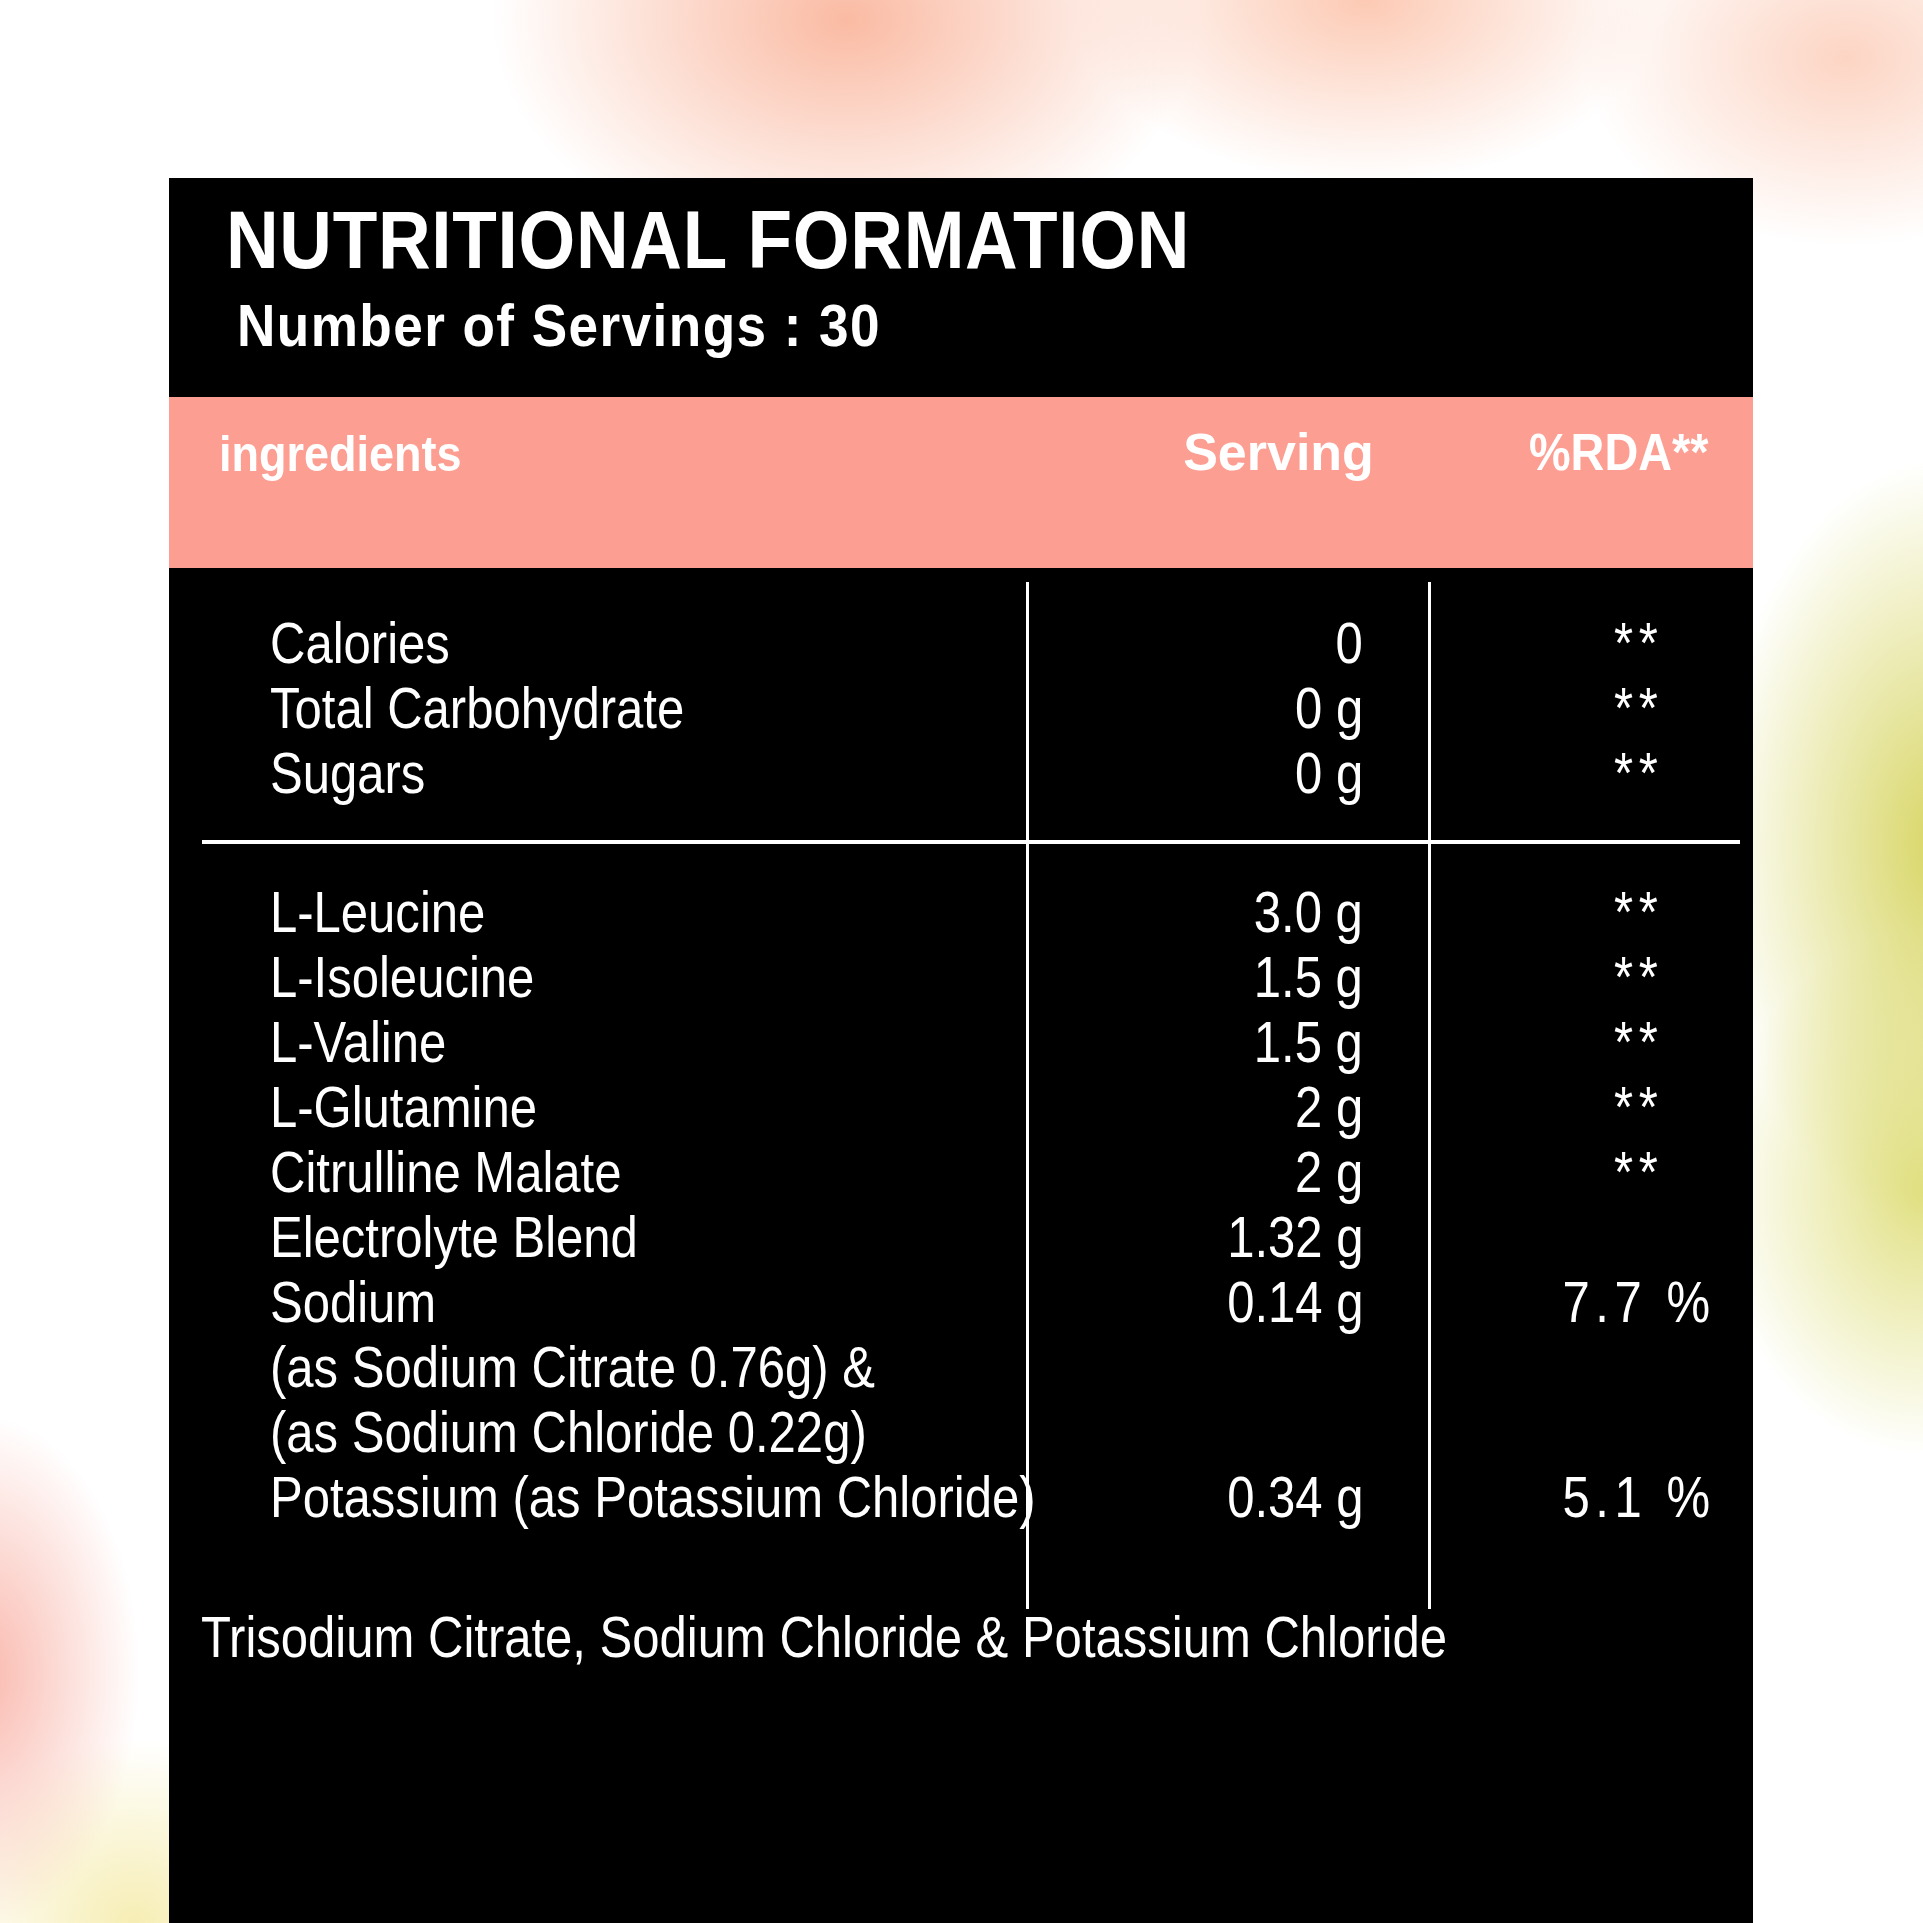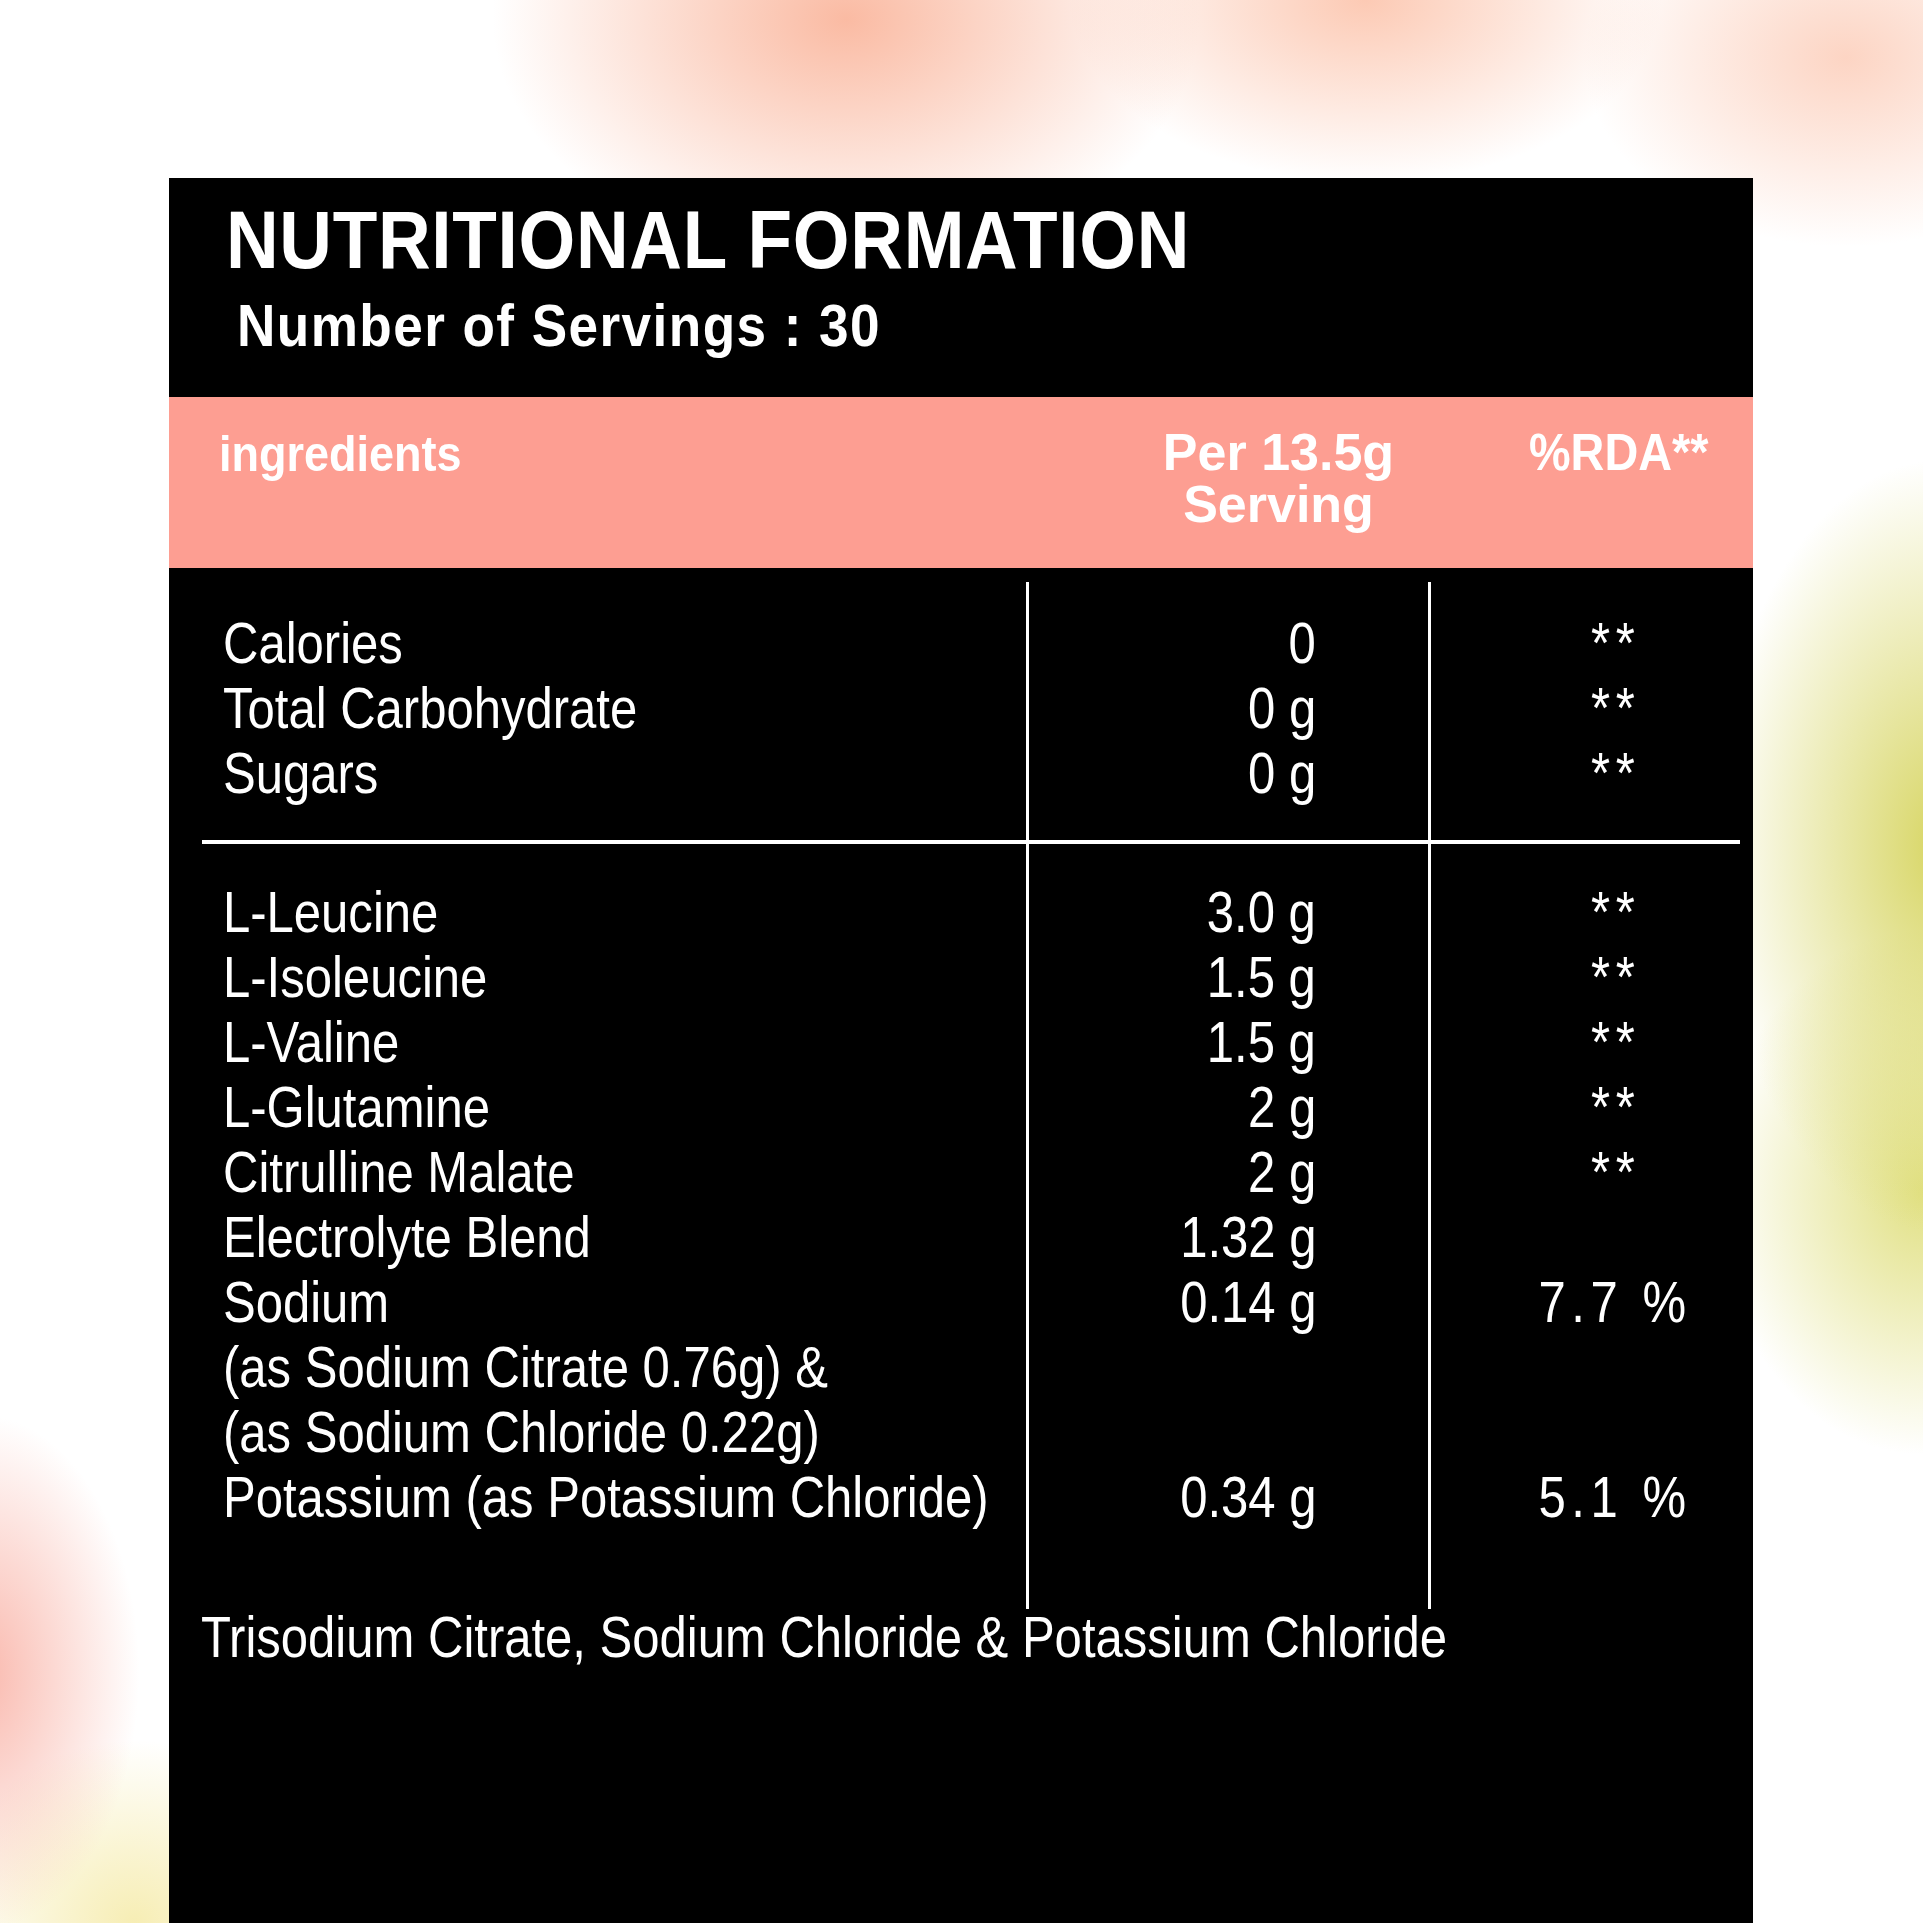--- a/index.html
+++ b/index.html
@@ -36,21 +36,21 @@
   .pinkbar{position:absolute;left:0;top:219px;width:100%;height:171px;background:#FD9E92;}
   .hdr-ing{position:absolute;left:50px;top:251px;font-size:50px;font-weight:bold;line-height:50px;}
   .hdr-serv{position:absolute;left:906px;top:248px;width:407px;text-align:center;font-size:52px;font-weight:bold;line-height:52px;}
   .hdr-rda{position:absolute;left:1287px;top:248px;width:326px;text-align:center;font-size:52px;font-weight:bold;line-height:52px;}
 
   .vline{position:absolute;top:404px;width:3.3px;height:1027px;background:#ffffff;}
   .vline1{left:857px;}
   .vline2{left:1259px;}
   .hline{position:absolute;left:33px;top:662px;width:1538px;height:4.1px;background:#ffffff;}
 
-  .sec{position:absolute;left:0;right:9px;}
+  .sec{position:absolute;left:0;right:9px;padding-left:47px;}
   .sec1{top:433px;}
   .sec2{top:702px;}
   .row{display:flex;height:65px;font-size:57px;line-height:65px;}
   .cell{box-sizing:border-box;}
   .cell.label{width:896px;padding-left:54px;text-align:left;}
   .cell.value{width:251px;text-align:right;}
   .cell.rda{flex:1;text-align:center;padding-left:171px;letter-spacing:6.5px;}
   .footer{position:absolute;left:0;top:1427px;padding-left:32px;font-size:57px;line-height:65px;}
 </style>
 </head>
@@ -59,21 +59,20 @@
 <div class="canvas">
   <div class="panel">
 
     <div class="title"><span class="cb">NUTRITIONAL FORMATION</span></div>
 
     <div class="servings"><span class="cb">Number of Servings : 30</span></div>
 
     <div class="pinkbar"></div>
     <div class="hdr-ing"><span class="cb">ingredients</span></div>
     <div class="hdr-serv">
-      <div>Per 13.5g</div>
       <div>Serving</div>
     </div>
     <div class="hdr-rda"><span class="cb cb-c">%RDA**</span></div>
 
     <div class="vline vline1"></div>
     <div class="vline vline2"></div>
     <div class="hline"></div>
 
     <div class="sec sec1">
         <div class="row">

